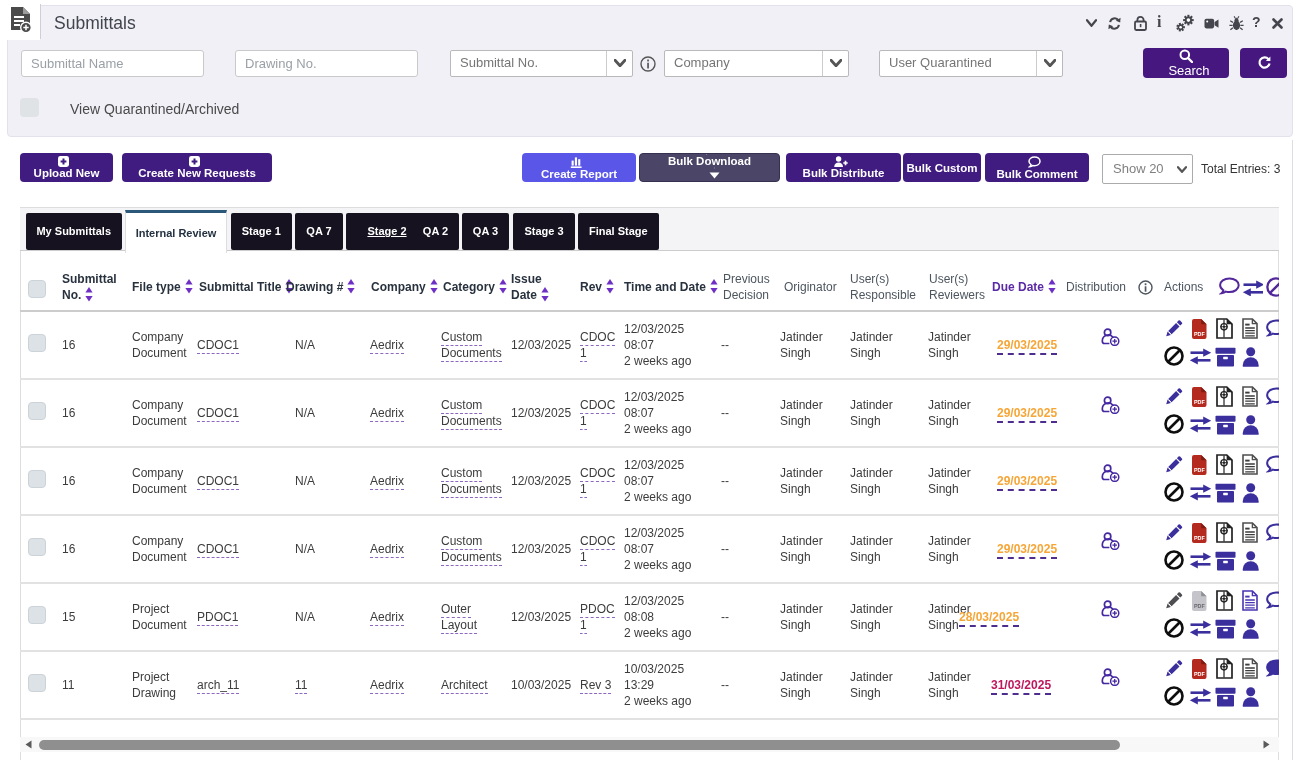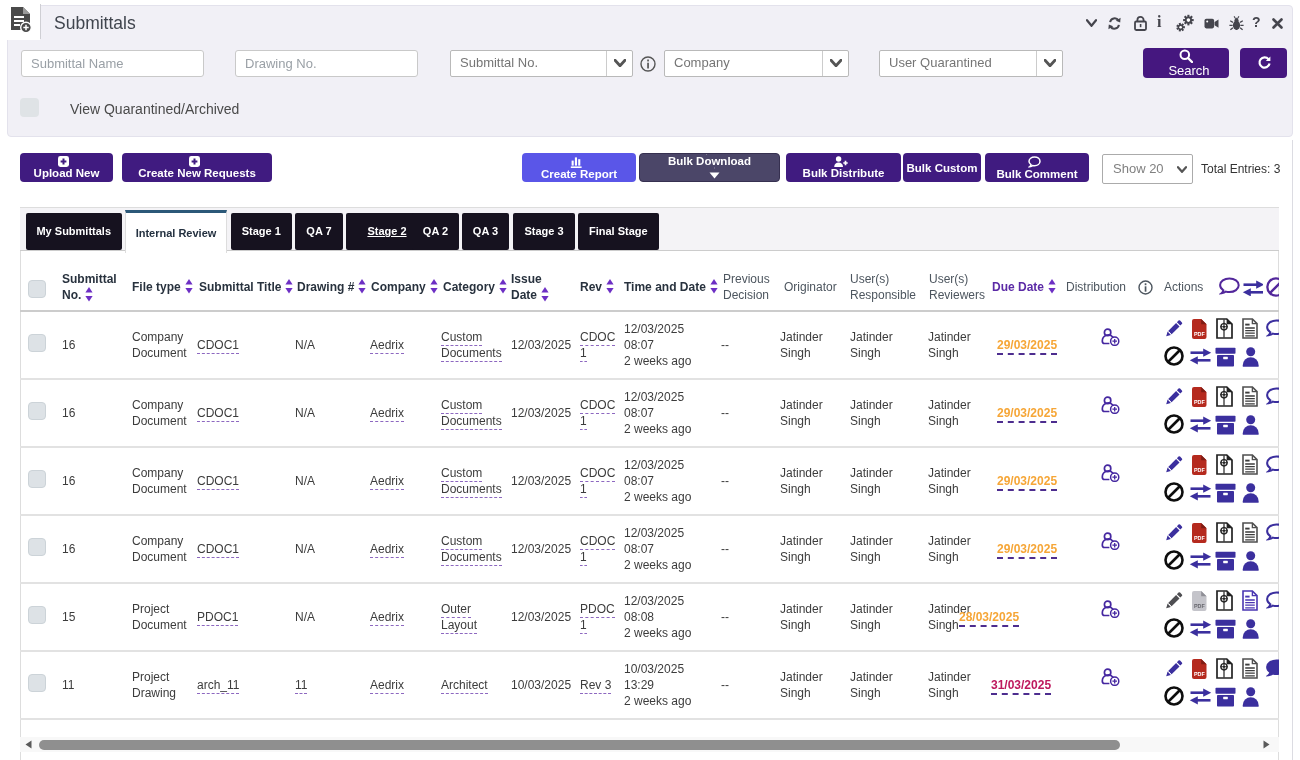--- a/index.html
+++ b/index.html
@@ -196,21 +196,21 @@
       <path d="M4 14.5 L0.4 9.1 H7.6 Z" fill="#6d2fc4"></path>
     </svg></div>
 <div class="hc" style="left:132px;top:279px;">File type<svg width="8" height="15" viewBox="0 0 8 15" style="vertical-align:-3px;margin-left:4px">
       <path d="M4 0 L7.6 5.4 H0.4 Z" fill="#6d2fc4"></path>
       <path d="M4 14.5 L0.4 9.1 H7.6 Z" fill="#6d2fc4"></path>
     </svg></div>
 <div class="hc" style="left:199px;top:279px;">Submittal Title<svg width="8" height="15" viewBox="0 0 8 15" style="vertical-align:-3px;margin-left:4px">
       <path d="M4 0 L7.6 5.4 H0.4 Z" fill="#6d2fc4"></path>
       <path d="M4 14.5 L0.4 9.1 H7.6 Z" fill="#6d2fc4"></path>
     </svg></div>
-<div class="hc" style="left:297px;top:279px;">Drawing #<svg width="8" height="15" viewBox="0 0 8 15" style="vertical-align:-3px;margin-left:4px">
+<div class="hc" style="left:286px;top:279px;">Drawing #<svg width="8" height="15" viewBox="0 0 8 15" style="vertical-align:-3px;margin-left:4px">
       <path d="M4 0 L7.6 5.4 H0.4 Z" fill="#6d2fc4"></path>
       <path d="M4 14.5 L0.4 9.1 H7.6 Z" fill="#6d2fc4"></path>
     </svg></div>
 <div class="hc" style="left:371px;top:279px;">Company<svg width="8" height="15" viewBox="0 0 8 15" style="vertical-align:-3px;margin-left:4px">
       <path d="M4 0 L7.6 5.4 H0.4 Z" fill="#6d2fc4"></path>
       <path d="M4 14.5 L0.4 9.1 H7.6 Z" fill="#6d2fc4"></path>
     </svg></div>
 <div class="hc" style="left:443px;top:279px;">Category<svg width="8" height="15" viewBox="0 0 8 15" style="vertical-align:-3px;margin-left:4px">
       <path d="M4 0 L7.6 5.4 H0.4 Z" fill="#6d2fc4"></path>
       <path d="M4 14.5 L0.4 9.1 H7.6 Z" fill="#6d2fc4"></path>

